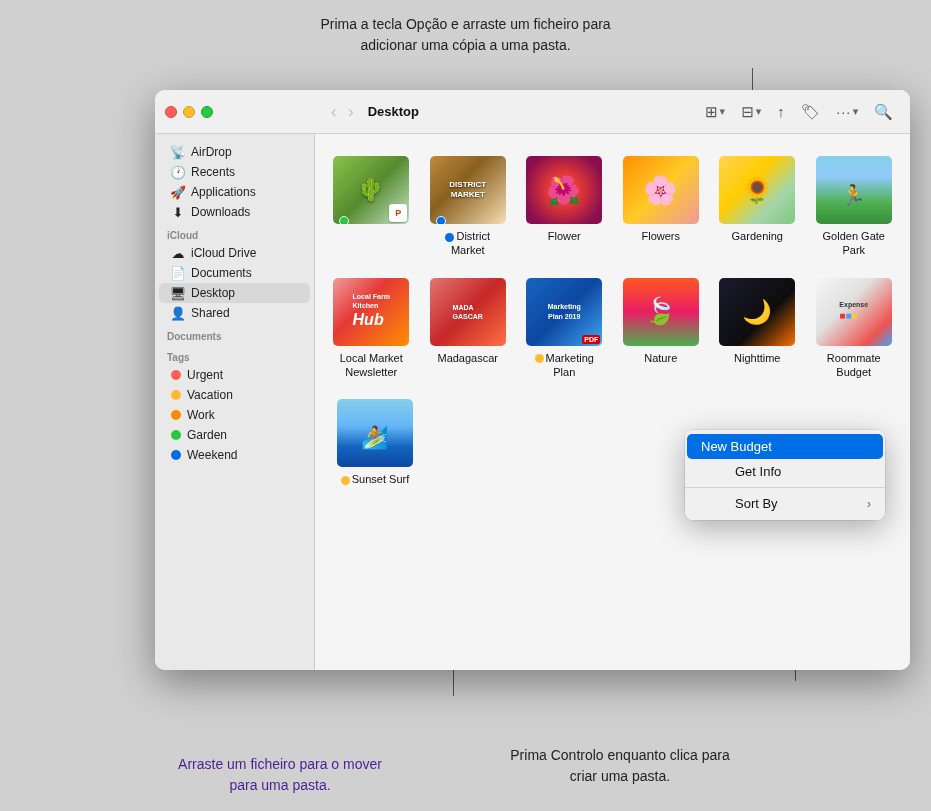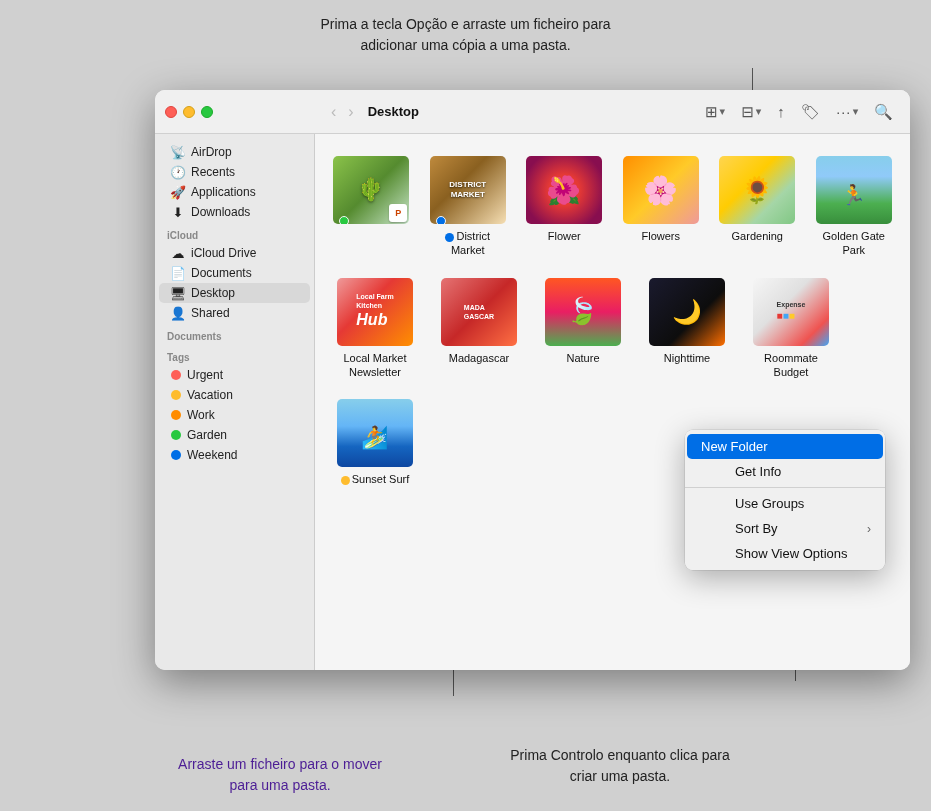--- a/index.html
+++ b/index.html
@@ -586,20 +586,31 @@
 
         <div class="file-item">
           <div class="file-thumb thumb-madagascar">
             <div style="font-size:7px; color:#fff; font-weight:bold; padding:4px; text-align:left; line-height:1.3;">
               MADA<br>GASCAR
             </div>
           </div>
           <div class="file-name">Madagascar</div>
         </div>
 
+        <div class="file-item">
+          <div class="file-thumb thumb-marketing">
+            <div style="font-size:7px; color:#fff; font-weight:bold; padding:4px; text-align:center; line-height:1.4;">
+              Marketing<br>Plan 2019
+            </div>
+            <div class="pdf-badge">PDF</div>
+          </div>
+          <div class="file-name">
+            <span class="badge-inline" style="background:#febc2e;"></span>Marketing Plan
+          </div>
+        </div>
 
         <div class="file-item">
           <div class="file-thumb thumb-nature">
             <span style="font-size:26px;">🍃</span>
           </div>
           <div class="file-name">Nature</div>
         </div>
 
         <div class="file-item">
           <div class="file-thumb thumb-nighttime">
@@ -628,30 +639,24 @@
           <div class="file-name">
             <span class="badge-inline" style="background:#febc2e;"></span>Sunset Surf
           </div>
         </div>
       </div>
     </div>
   </div>
 
   <div class="context-menu">
     <div class="context-menu-item highlighted">
-      <span>New Folder</span>
+      <span>New Budget</span>
     </div>
     <div class="context-menu-item">
       <span>Get Info</span>
     </div>
     <div class="context-menu-divider"></div>
-    <div class="context-menu-item">
-      <span>Use Groups</span>
-    </div>
     <div class="context-menu-item">
       <span>Sort By</span>
       <span class="context-menu-arrow">›</span>
     </div>
-    <div class="context-menu-item">
-      <span>Show View Options</span>
-    </div>
   </div>
 </div>
 
 </body></html>

